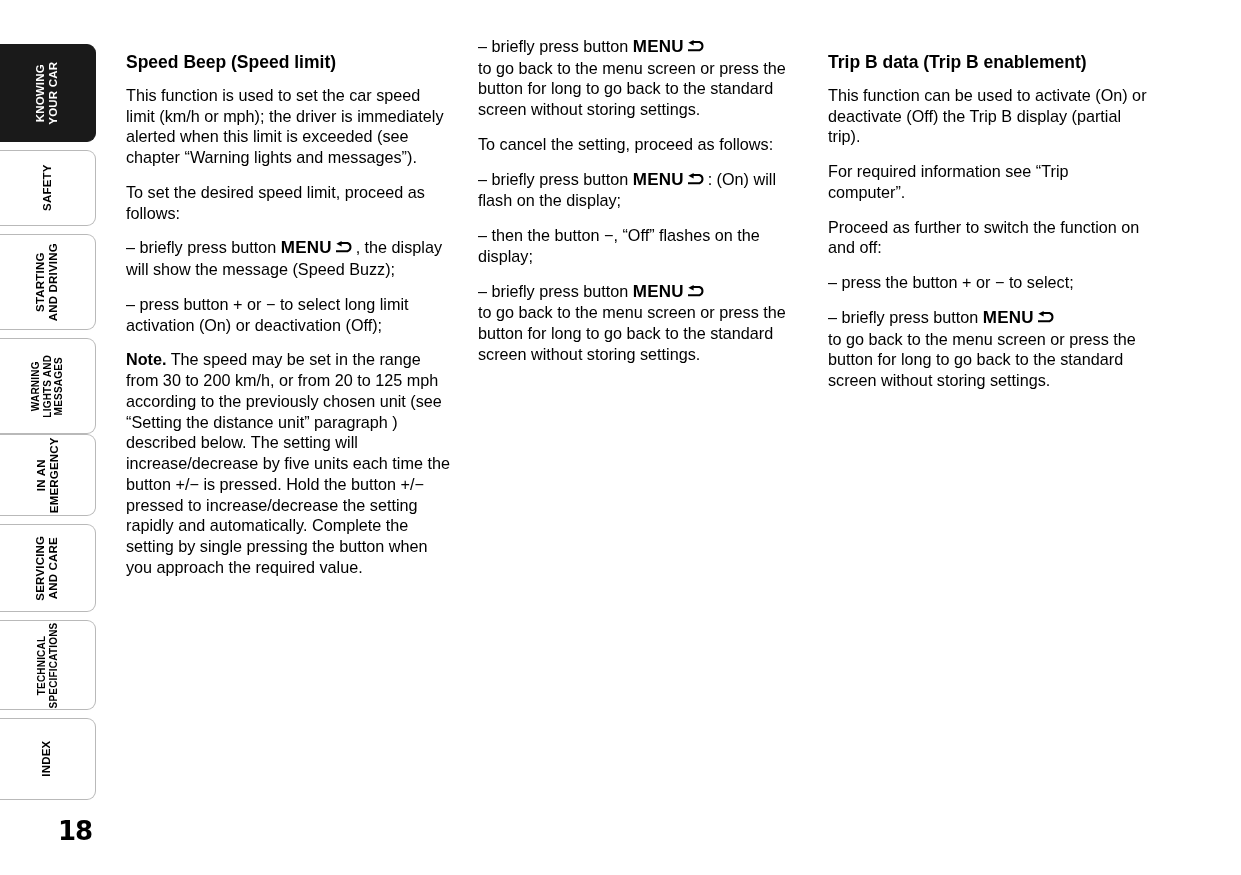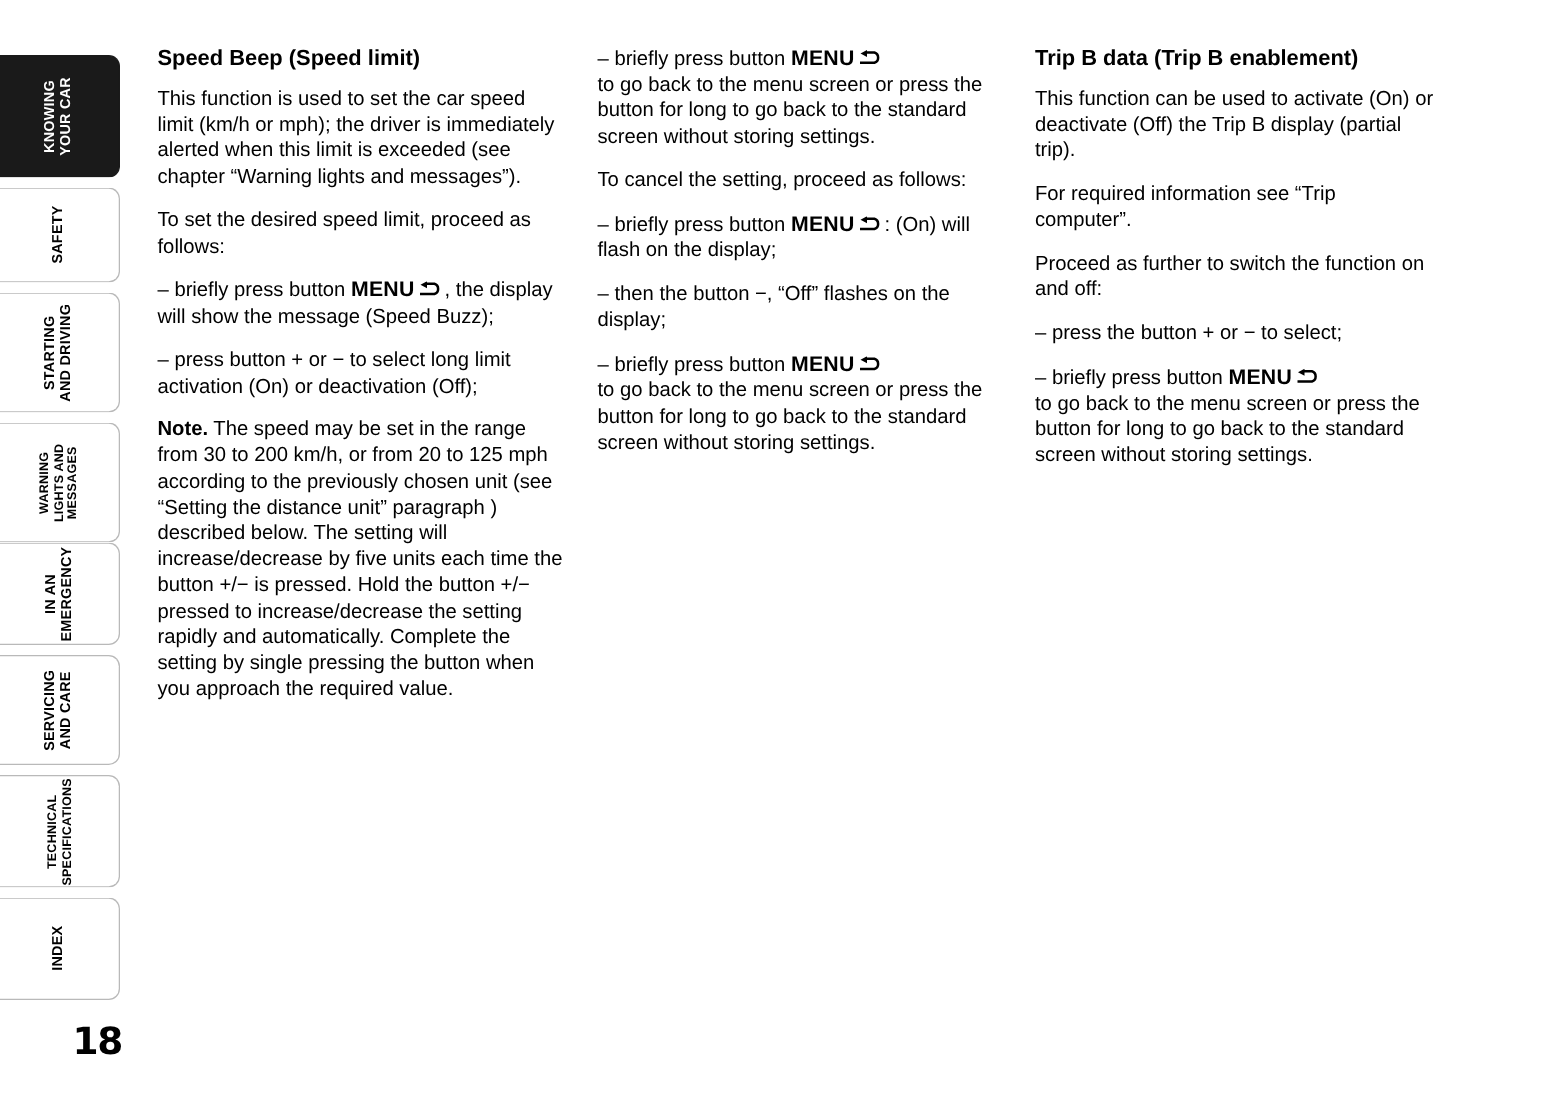--- a/index.html
+++ b/index.html
@@ -53,39 +53,39 @@
     color: #000000;
   }
   .tab.active .tab-label {
     color: #ffffff;
   }
 
   #page-number {
     position: absolute;
     left: 58px;
     top: 816px;
-    font-size: 30px;
+    font-size: 26px;
     font-weight: bold;
     font-family: "DejaVu Sans", sans-serif;
     letter-spacing: -1px;
   }
 
   
   .col {
     position: absolute;
     top: 36px;
   }
   #col1 { left: 126px; width: 325px; }
   #col2 { left: 478px; width: 320px; }
   #col3 { left: 828px; width: 322px; }
 
   h2.heading {
     font-size: 17.5px;
     font-weight: bold;
-    margin: 0 0 12px 0;
+    margin: 16px 0 12px 0;
     line-height: 1.2;
     font-family: "Liberation Sans", sans-serif;
   }
   p.para {
     font-size: 16.2px;
     line-height: 1.28;
     margin: 0 0 14px 0;
     font-family: "Liberation Sans", sans-serif;
   }
   p.para:last-child { margin-bottom: 0; }

